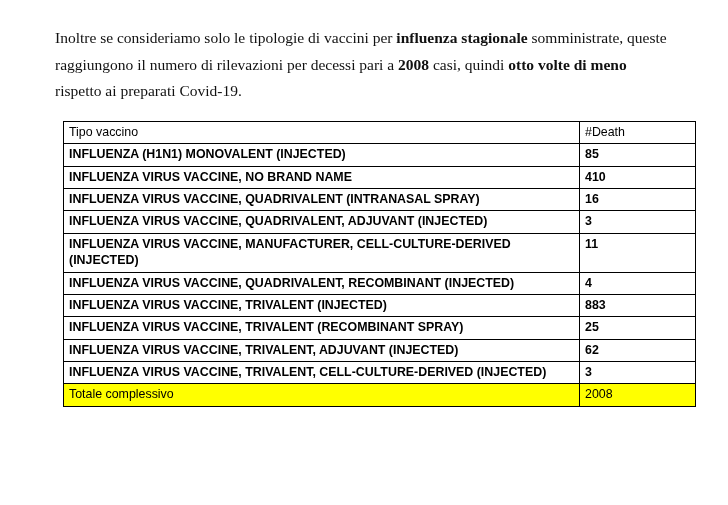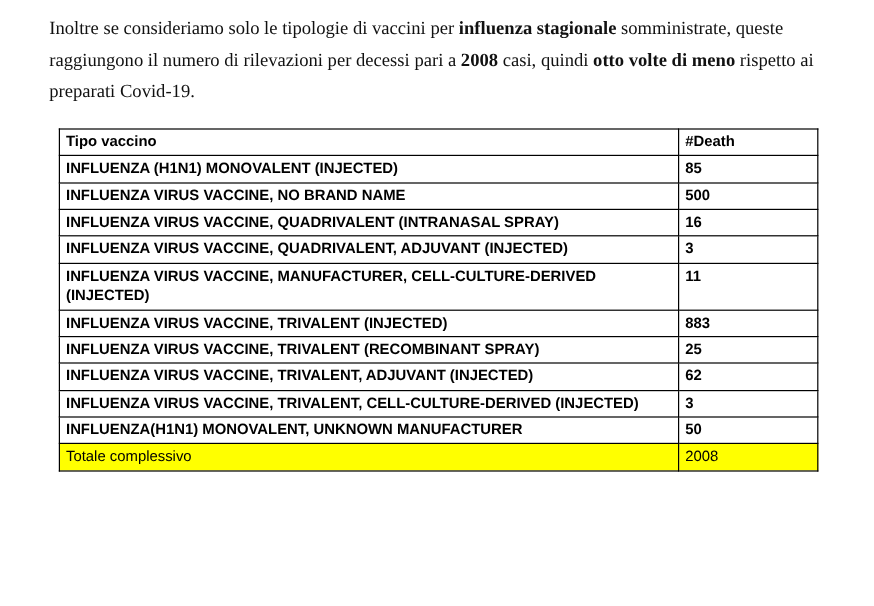--- a/index.html
+++ b/index.html
@@ -12,21 +12,21 @@
     height: 505px;
     font-family: "Liberation Serif", serif;
     color: #000000;
     overflow: hidden;
   }
   .page {
     position: relative;
     width: 728px;
     height: 505px;
     box-sizing: border-box;
-    padding: 3px;
+    padding: 17px;
   }
   .intro {
     margin: 0;
     padding: 8px 34px 0 38px;
     font-size: 15.5px;
     line-height: 1.72;
     text-align: left;
     color: #111;
   }
   .intro b {
@@ -48,21 +48,21 @@
     border: 1px solid #000000;
     padding: 2px 5px 3px 5px;
     vertical-align: top;
     text-align: left;
     line-height: 1.32;
     font-weight: bold;
   }
   table.vaccine-table col.c-name { width: 516px; }
   table.vaccine-table col.c-death { width: 116px; }
   tr.header-row th {
-    font-weight: bold;
+    font-weight: normal;
   }
   tr.total-row td {
     background: #ffff00;
     font-weight: normal;
   }
 </style>
 </head>
 <body>
 
 <div class="page">
@@ -83,54 +83,54 @@
           <th>#Death</th>
         </tr>
       </thead>
       <tbody id="table-body">
       <tr>
             <td>INFLUENZA (H1N1) MONOVALENT (INJECTED)</td>
             <td>85</td>
           </tr>
           <tr>
             <td>INFLUENZA VIRUS VACCINE, NO BRAND NAME</td>
-            <td>500</td>
+            <td>410</td>
           </tr>
           <tr>
             <td>INFLUENZA VIRUS VACCINE, QUADRIVALENT (INTRANASAL SPRAY)</td>
             <td>16</td>
           </tr>
           <tr>
             <td>INFLUENZA VIRUS VACCINE, QUADRIVALENT, ADJUVANT (INJECTED)</td>
             <td>3</td>
           </tr>
           <tr>
             <td>INFLUENZA VIRUS VACCINE, MANUFACTURER, CELL-CULTURE-DERIVED (INJECTED)</td>
             <td>11</td>
+          </tr>
+          <tr>
+            <td>INFLUENZA VIRUS VACCINE, QUADRIVALENT, RECOMBINANT (INJECTED)</td>
+            <td>4</td>
           </tr>
           <tr>
             <td>INFLUENZA VIRUS VACCINE, TRIVALENT (INJECTED)</td>
             <td>883</td>
           </tr>
           <tr>
             <td>INFLUENZA VIRUS VACCINE, TRIVALENT (RECOMBINANT SPRAY)</td>
             <td>25</td>
           </tr>
           <tr>
             <td>INFLUENZA VIRUS VACCINE, TRIVALENT, ADJUVANT (INJECTED)</td>
             <td>62</td>
           </tr>
           <tr>
             <td>INFLUENZA VIRUS VACCINE, TRIVALENT, CELL-CULTURE-DERIVED (INJECTED)</td>
             <td>3</td>
           </tr>
-          <tr>
-            <td>INFLUENZA(H1N1) MONOVALENT, UNKNOWN MANUFACTURER</td>
-            <td>50</td>
-          </tr>
           <tr class="total-row">
             <td>Totale complessivo</td>
             <td>2008</td>
           </tr>
         </tbody>
     </table>
   </div>
 
 </div>
 

